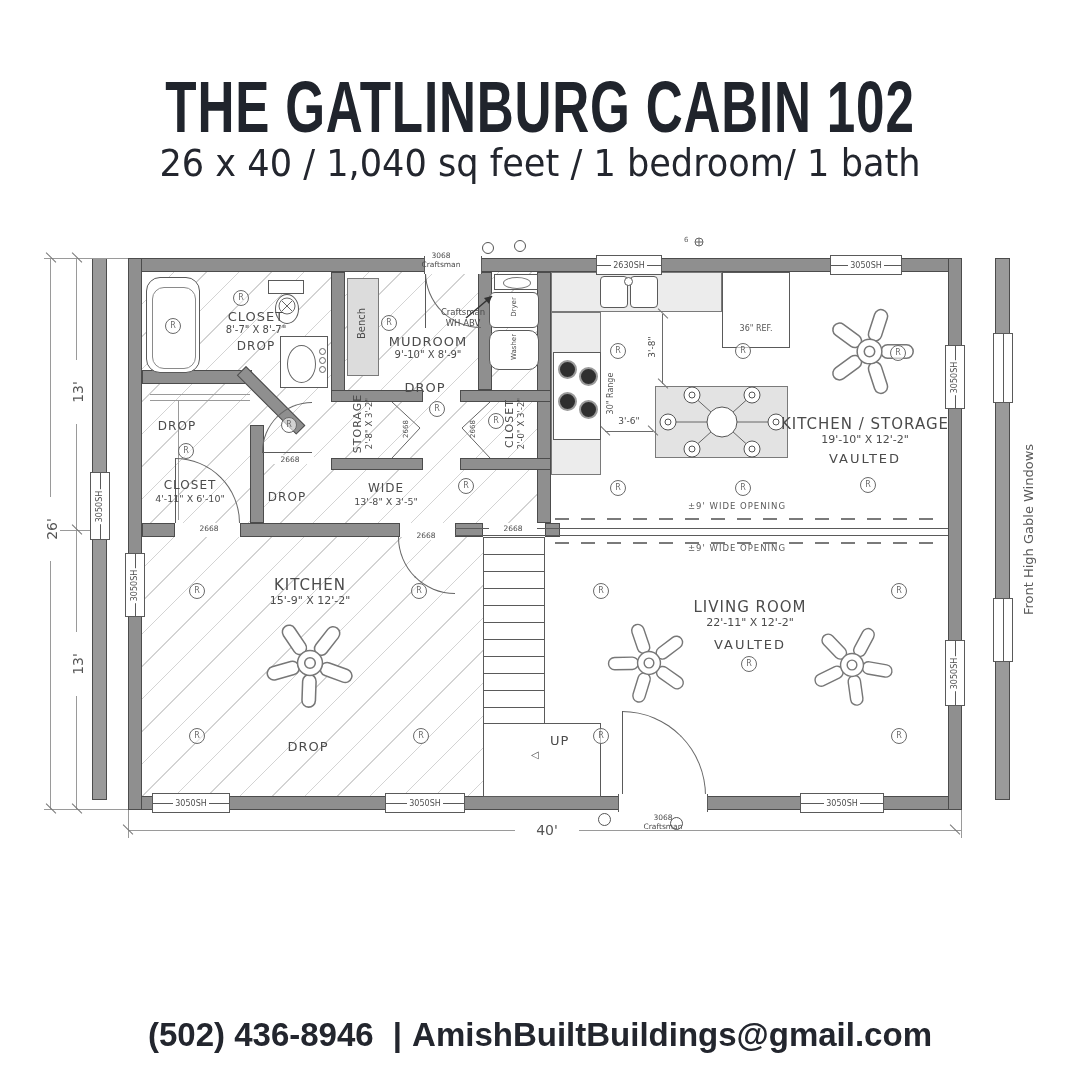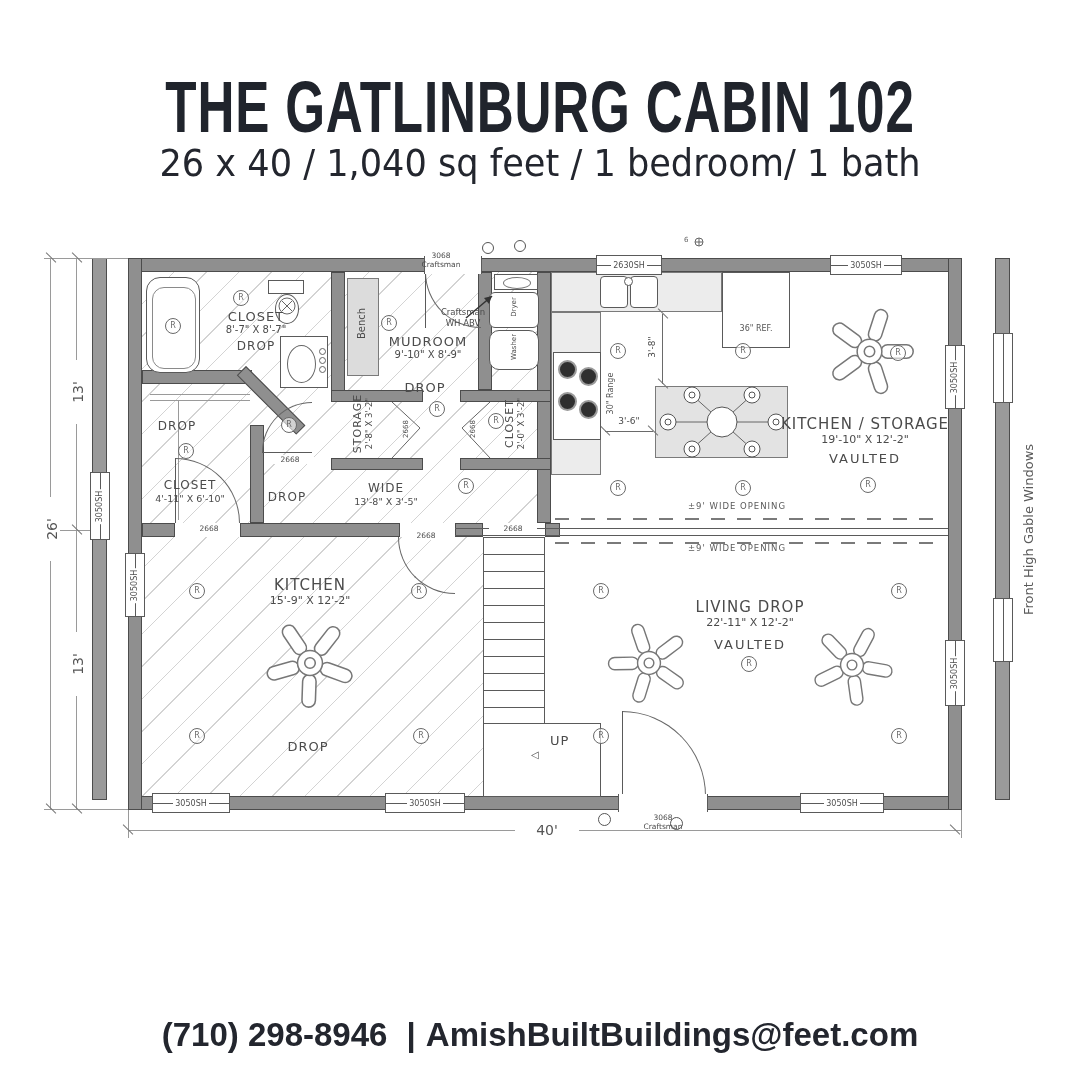--- a/index.html
+++ b/index.html
@@ -240,21 +240,21 @@
     <div class="t c lab" style="left:130px;top:493px;width:120px;font-size:9.5px;">4'-11" X 6'-10"</div>
 
     <div class="t c lab name" style="left:247px;top:490px;width:80px;font-size:12px;">DROP</div>
     <div class="t c lab name" style="left:336px;top:481px;width:100px;font-size:12px;">WIDE</div>
     <div class="t c lab" style="left:336px;top:496px;width:100px;font-size:9.5px;">13'-8" X 3'-5"</div>
 
     <div class="t c lab name" style="left:775px;top:415px;width:180px;font-size:15px;">KITCHEN / STORAGE</div>
     <div class="t c lab" style="left:775px;top:433px;width:180px;font-size:11px;">19'-10" X 12'-2"</div>
     <div class="t c lab" style="left:775px;top:451px;width:180px;font-size:13px;letter-spacing:2px;">VAULTED</div>
 
-    <div class="t c lab name" style="left:650px;top:598px;width:200px;font-size:15px;">LIVING DROP</div>
+    <div class="t c lab name" style="left:650px;top:598px;width:200px;font-size:15px;">LIVING ROOM</div>
     <div class="t c lab" style="left:650px;top:616px;width:200px;font-size:11px;">22'-11" X 12'-2"</div>
     <div class="t c lab" style="left:650px;top:637px;width:200px;font-size:13px;letter-spacing:2px;">VAULTED</div>
 
     <div class="t c lab name" style="left:230px;top:576px;width:160px;font-size:15px;">KITCHEN</div>
     <div class="t c lab" style="left:230px;top:594px;width:160px;font-size:11px;">15'-9" X 12'-2"</div>
     <div class="t c lab name" style="left:268px;top:739px;width:80px;font-size:13px;">DROP</div>
 
     <div class="t c lab" style="left:406px;top:251px;width:70px;font-size:7.5px;line-height:9px;">
       <span style="display:block;">3068</span>
       <span style="display:block;">Craftsman</span>
@@ -424,17 +424,17 @@
   <div class="abs" style="left:0;top:850px;width:1080px;height:160px;">
     
     
     
     
     
     
   </div>
 
   <div class="contact">
-    <span>(710) 298-8946</span>
-    <span style="margin:0 10px;">|</span><span>AmishBuiltBuildings@feet.com</span>
+    <span>(502) 436-8946</span>
+    <span style="margin:0 10px;">|</span><span>AmishBuiltBuildings@gmail.com</span>
   </div>
 
 </div>
 
 </body></html>

